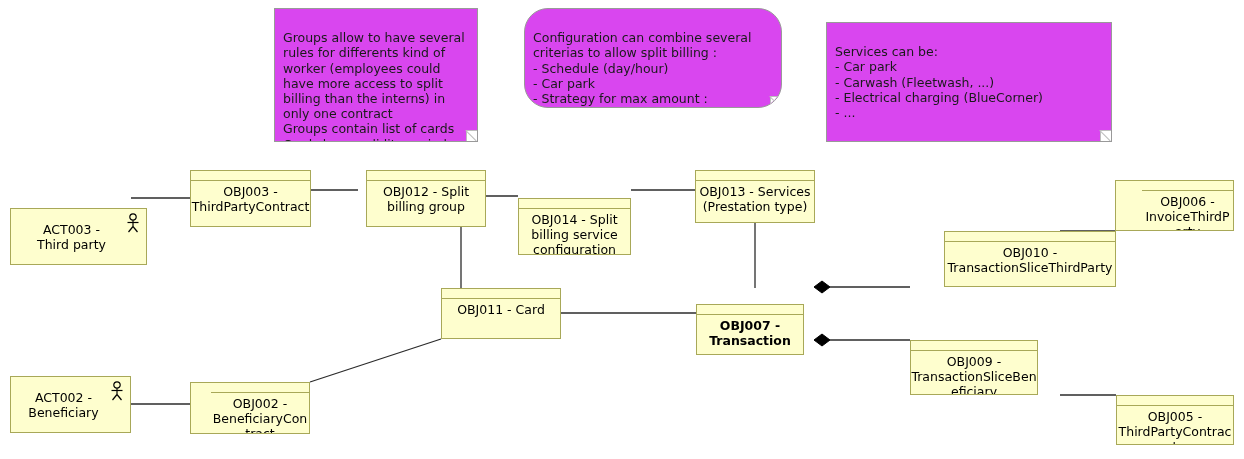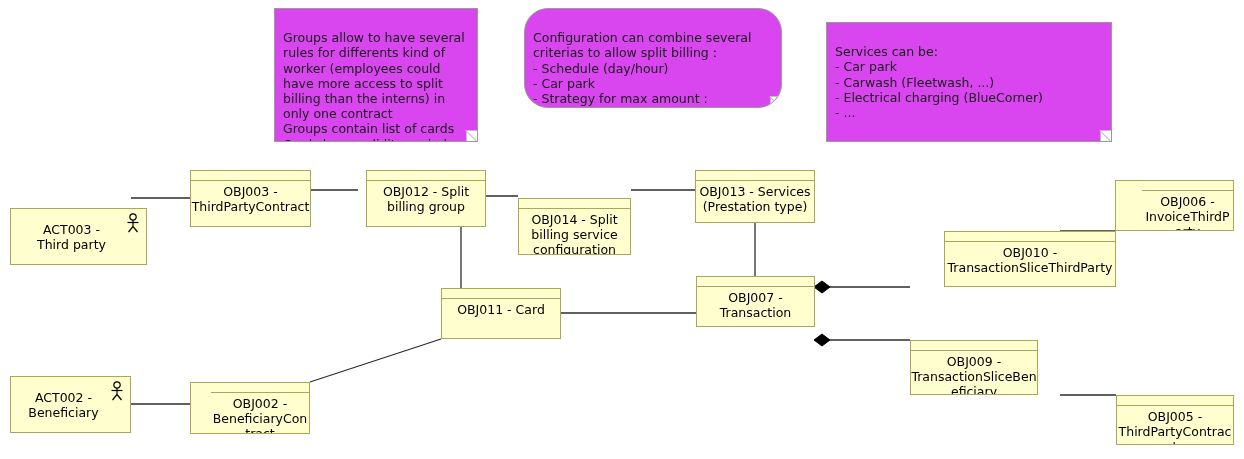--- a/index.html
+++ b/index.html
@@ -230,21 +230,21 @@
   <div class="node obj-node" style="left:944px; top:231px; width:172px; height:56px;">
     <div class="obj-band"></div>
     <div class="obj-body">OBJ010 - TransactionSliceThirdParty</div>
   </div>
 
   <div class="node obj-node" style="left:441px; top:288px; width:120px; height:51px;">
     <div class="obj-band"></div>
     <div class="obj-body">OBJ011 - Card</div>
   </div>
 
-  <div class="node obj-node" style="left:696px; top:276px; width:119px; height:51px;">
+  <div class="node obj-node" style="left:696px; top:304px; width:108px; height:51px;font-weight:bold;">
     <div class="obj-band"></div>
     <div class="obj-body">OBJ007 - Transaction</div>
   </div>
 
   <div class="node obj-node" style="left:910px; top:340px; width:128px; height:55px;">
     <div class="obj-band"></div>
     <div class="obj-body">OBJ009 - TransactionSliceBeneficiary</div>
   </div>
 
   <div class="node obj-node" style="left:1116px; top:395px; width:118px; height:50px;">

